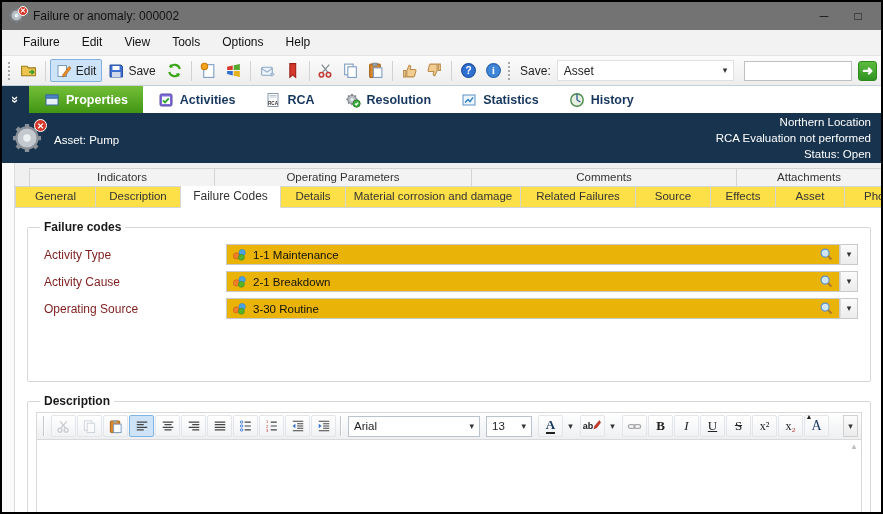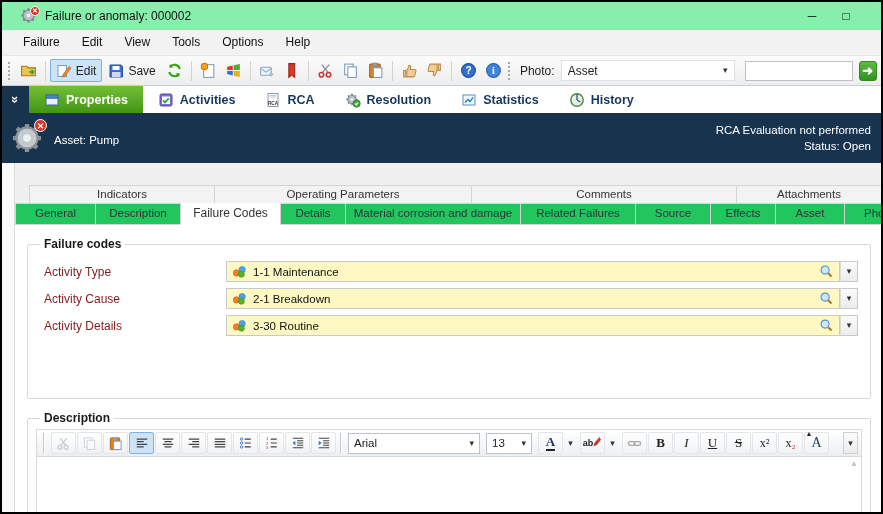--- a/index.html
+++ b/index.html
@@ -1,21 +1,21 @@
 <!DOCTYPE html>
 <html><head>
 <meta charset="utf-8">
 <style>
   * { box-sizing: border-box; margin: 0; padding: 0; }
   html,body { width:883px; height:514px; overflow:hidden; }
   body { font-family:"Liberation Sans", sans-serif; font-size:12px; background:#fff; color:#222; }
   .window { width:883px; height:514px; border:2px solid #000; display:flex; flex-direction:column; background:#fff; overflow:hidden; }
 
   
-  .titlebar { height:28px; flex:0 0 28px; display:flex; align-items:center; padding:0 18px; background:#86efac; }
+  .titlebar { height:28px; flex:0 0 28px; display:flex; align-items:center; padding:0 6px; background:#737373; }
   .titlebar .ticon { width:18px; height:18px; margin-right:7px; position:relative; }
   .titlebar .title { font-size:12px; color:#111; }
   .wincontrols { margin-left:auto; display:flex; align-items:center; }
   .winbtn { width:34px; height:24px; display:flex; align-items:center; justify-content:center; font-size:12px; color:#111; }
 
   
   .menubar { height:26px; flex:0 0 26px; background:#f2f2f2; border-bottom:1px solid #e5e5e5; display:flex; align-items:center; padding-left:10px; }
   .menuitem { padding:0 11px; font-size:12px; color:#111; line-height:25px; cursor:default; }
 
   
@@ -45,37 +45,37 @@
   .hdr { height:50px; flex:0 0 50px; background:#17334e; color:#fff; display:flex; align-items:center; padding:0 10px 0 8px; }
   .hdr .hicon { width:34px; height:34px; position:relative; margin-right:10px; flex:0 0 34px; }
   .hdr .htexts { flex:1; }
   .hdr .htitle { font-size:15px; }
   .hdr .hsub { font-size:11.5px; margin-top:3px; }
   .hdr .hright { text-align:right; font-size:11.5px; line-height:1.4; white-space:nowrap; }
 
   
   .content { flex:1; background:#f0f0f0; display:flex; overflow:hidden; }
   .gutter { width:13px; background:#fafafa; border-right:1px solid #dcdcdc; }
-  .main { flex:1; display:flex; flex-direction:column; overflow:hidden; padding-top:22px; }
+  .main { flex:1; display:flex; flex-direction:column; overflow:hidden; padding-top:5px; }
 
   .grouptabs { display:flex; margin-left:14px; margin-right:0; }
   .gtab { border:1px solid #d4d4d4; border-bottom:none; background:#f3f3f3; text-align:center; padding:2px 0 3px; font-size:11.5px; color:#333; margin-right:-1px; }
   .subtabs { display:flex; white-space:nowrap; overflow:hidden; }
-  .stab { border:1px solid #d4d4d4; background:#22c55e; text-align:center; padding:3px 0 4px; font-size:11.5px; color:#333; margin-right:-1px; flex:0 0 auto; }
+  .stab { border:1px solid #d4d4d4; background:#fde047; text-align:center; padding:3px 0 4px; font-size:11.5px; color:#333; margin-right:-1px; flex:0 0 auto; }
   .stab.active { background:#fff; border-bottom-color:#fff; position:relative; z-index:2; padding-top:5px; margin-top:-3px; font-size:12px; }
 
   .panel { flex:1; background:#fff; border-top:1px solid #d4d4d4; overflow:hidden; display:flex; flex-direction:column; margin-top:-1px; }
 
   fieldset.gbox { border:1px solid #d7d7d7; border-radius:2px; margin:12px 10px 0 12px; padding:4px 8px 8px; }
   fieldset.gbox legend { font-weight:bold; font-size:12px; color:#1a1a1a; padding:0 4px; margin-left:4px; }
   .fc-body { padding-bottom:54px; }
   .frow { display:grid; grid-template-columns:182px 1fr; align-items:center; margin:6px 0 0 8px; }
   .flabel { font-size:12px; color:#7f1d1d; }
   .fctrl { display:flex; height:21px; margin-right:4px; }
-  .combo-main { flex:1; border:1px solid #c9c9c9; background:#fef9c3; display:flex; align-items:center; padding:0 5px; gap:6px; }
+  .combo-main { flex:1; border:1px solid #c9c9c9; background:#eab308; display:flex; align-items:center; padding:0 5px; gap:6px; }
   .combo-main .cval { font-size:11.5px; color:#111; }
   .combo-main .mag { margin-left:auto; }
   .combo-drop { width:18px; border:1px solid #c9c9c9; border-left:1px solid #dcdcdc; background:linear-gradient(#fbfbfb,#ececec); display:flex; align-items:center; justify-content:center; }
 
   
   .desc-box { flex:1; margin-bottom:0; display:flex; flex-direction:column; }
   .rtf-toolbar { display:flex; align-items:center; background:linear-gradient(#ffffff,#edeff1); border:1px solid #d9d9d9; padding:2px 3px; height:28px; }
   .vgrip { width:2px; height:20px; border-left:1px solid #c3c7cd; border-right:1px solid #fff; margin:0 6px 0 3px; }
   .rbtn { min-width:25px; height:22px; display:flex; align-items:center; justify-content:center; border:1px solid #e2e5e9; background:linear-gradient(#ffffff,#f1f2f4); border-radius:2px; margin-right:1px; }
   .rbtn.active { background:#cfe3f7; border-color:#7fb2e5; }
@@ -229,21 +229,21 @@
           <text x="8" y="11.5" text-anchor="middle" font-size="9.5" font-weight="bold" fill="#fff" font-family="sans-serif">?</text>
         </svg>
     </span>
     <span class="tbtn">
       <svg width="17" height="17" viewBox="0 0 16 16">
           <circle cx="8" cy="8" r="6.5" fill="#3f86d8" stroke="#2a62ab"></circle>
           <text x="8" y="11.5" text-anchor="middle" font-size="9.5" font-weight="bold" fill="#fff" font-family="serif">i</text>
         </svg>
     </span>
     <span class="grip-dots"></span>
-    <span class="open-label">Photo:</span>
+    <span class="open-label">Save:</span>
     <span class="open-combo">
       <span class="val">Asset</span>
       <span class="arrow">▾</span>
     </span>
     <input class="search-box" type="text" value="" style="">
     <span class="go-btn">
       <span>➜</span>
     </span>
   </div>
 
@@ -307,20 +307,21 @@
           <circle cx="8" cy="8" r="5" fill="#c4c9cf" stroke="#8a9097"></circle>
           <path d="M8 1.4v2M8 12.6v2M1.4 8h2M12.6 8h2M3.3 3.3l1.4 1.4M11.3 11.3l1.4 1.4M12.7 3.3l-1.4 1.4M4.7 11.3l-1.4 1.4" stroke="#8a9097" stroke-width="2"></path>
           <circle cx="8" cy="8" r="1.8" fill="#eef1f4"></circle>
         </svg>
       <span class="gear-badge">✕</span>
     </span>
     <span class="htexts">
       <div class="hsub">Asset: Pump</div>
     </span>
     <span class="hright">
+      <div>Northern Location</div>
       <div>RCA Evaluation not performed</div>
       <div>Status: Open</div>
     </span>
   </div>
 
   <div class="content">
     <div class="gutter"></div>
     <div class="main">
 
       <div class="grouptabs">
@@ -385,21 +386,21 @@
                       <path d="M9.8 9.8l3.6 3.6" stroke="#b07a28" stroke-width="2.4"></path>
                     </svg>
                 </span>
                 <span class="combo-drop">
                   <span class="arrow">▾</span>
                 </span>
               </span>
             </div>
 
             <div class="frow">
-              <span class="flabel">Activity Details</span>
+              <span class="flabel">Operating Source</span>
               <span class="fctrl">
                 <span class="combo-main">
                   <svg width="15" height="15" viewBox="0 0 16 16">
                       <circle cx="4.8" cy="9.5" r="3.4" fill="#f07f28" stroke="#c25c10" stroke-width=".6"></circle>
                       <circle cx="10.8" cy="6" r="3.4" fill="#4aa3e8" stroke="#2b7ec0" stroke-width=".6"></circle>
                       <circle cx="10" cy="11" r="3.2" fill="#57b32a" stroke="#3a8a14" stroke-width=".6"></circle>
                     </svg>
                   <span class="cval">3-30 Routine</span>
                   <svg class="mag" width="15" height="15" viewBox="0 0 16 16">
                       <circle cx="6.5" cy="6.5" r="4.3" fill="#cfe6f8" stroke="#5b8fc4" stroke-width="1.2"></circle>

